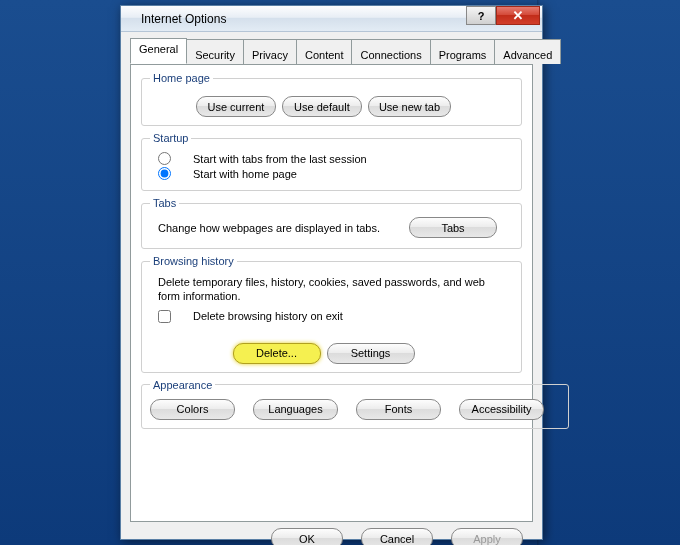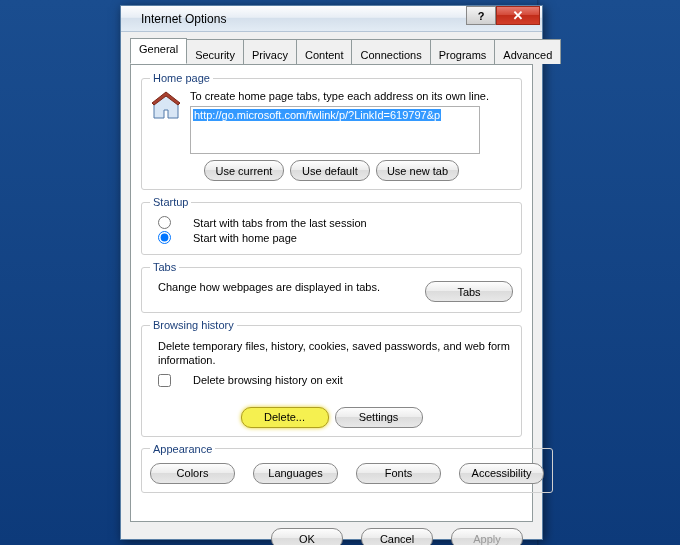--- a/index.html
+++ b/index.html
@@ -8,34 +8,34 @@
 .titlebar{height:26px;background:linear-gradient(to bottom,#fdfdfe 0%,#e8eef5 45%,#d5e0ec 50%,#e3ecf5 100%);display:flex;align-items:center;padding-left:20px;position:relative;border-bottom:1px solid #b5c5d6}
 .titlebar-text{font-size:12px;color:#000}
 .titlebar-btns{position:absolute;right:2px;top:0;display:flex}
 .tb-btn{width:30px;height:19px;border:1px solid #888;background:linear-gradient(to bottom,#f5f5f5,#d0d0d0);display:flex;align-items:center;justify-content:center;font-size:11px;font-weight:bold}
 .tb-close{width:44px;background:linear-gradient(to bottom,#e67a6e 0%,#d44b3a 45%,#c22d1a 50%,#d13e2b 100%);border:1px solid #a02818;color:#fff;font-size:13px}
 .body{padding:6px 9px 8px 9px}
 .tabs{display:flex;border-bottom:1px solid #919b9c;position:relative;top:1px}
 .tab{padding:9px 8px 3px 8px;border:1px solid #919b9c;background:#f0f0f0;border-bottom:none;margin-right:-1px;cursor:default;position:relative}
 .tab.active{background:#fff;border-bottom:1px solid #fff;z-index:2;padding-top:4px;margin-top:-1px}
 .panel{background:#fff;border:1px solid #919b9c;border-top:none;padding:8px 10px 8px 10px;height:458px}
-fieldset{border:1px solid #d0d0d0;border-radius:3px;padding:6px 8px 8px 8px;margin-bottom:6px}
+fieldset{border:1px solid #d0d0d0;border-radius:3px;padding:6px 24px 8px 8px;margin-bottom:6px}
 legend{padding:0 3px;color:#1b3f7a;font-size:11px}
 .home-row{display:flex;gap:8px;align-items:flex-start}
 .home-icon{width:32px;height:32px;flex-shrink:0}
 .home-text{font-size:11px;margin-bottom:4px}
 .url-box{width:290px;height:48px;border:1px solid #b0b0b0;background:#fff;padding:2px;font-family:inherit;resize:none;overflow-y:scroll}
 .url-sel{background:#3399ff;color:#fff;padding:0 1px}
 .btn-row{display:flex;gap:6px;justify-content:center;margin-top:6px}
 .btn{min-width:80px;height:21px;border:1px solid #888;background:linear-gradient(to bottom,#fdfdfd 0%,#ededed 45%,#dcdcdc 50%,#e8e8e8 100%);border-radius:10px;cursor:default;padding:0 10px;display:inline-flex;align-items:center;justify-content:center}
 .btn.hl{background:#f5f050;border:1px solid #b0a020;box-shadow:0 0 4px #e5d020}
 .btn.disabled{color:#999}
 .radio-row,.check-row{display:flex;align-items:center;gap:22px;margin:2px 0 2px 8px}
 .radio-row input,.check-row input{margin:0}
-.tabs-row{display:flex;justify-content:space-between;padding:2px 0 2px 8px}
+.tabs-row{display:flex;justify-content:space-between;align-items:center;padding:2px 0 2px 8px}
 .hist-text{margin:2px 0 6px 8px;line-height:1.3}
 .hist-btns{display:flex;gap:6px;justify-content:center;margin-top:20px}
 .app-row{display:flex;gap:18px;justify-content:space-between;margin-top:2px}
 .app-row .btn{min-width:85px}
 .foot{display:flex;gap:18px;justify-content:flex-end;padding:6px 10px 0 0}
 .foot .btn{min-width:72px}
 .right-edge{position:absolute;right:140px;top:0;width:3px;height:545px;background:linear-gradient(to right,rgba(0,0,0,0.2),transparent)}
 </style>
 </head>
 <body>
@@ -56,30 +56,20 @@
       <div class="tab">Privacy</div>
       <div class="tab">Content</div>
       <div class="tab">Connections</div>
       <div class="tab">Programs</div>
       <div class="tab">Advanced</div>
     </div>
     <div class="panel">
 
       <fieldset>
         <legend>Home page</legend>
-        <div class="home-row">
-          <svg class="home-icon" viewBox="0 0 32 32">
-            <polygon points="16,4 28,14 28,28 18,28 18,20 14,20 14,28 4,28 4,14" fill="#d8e6f5" stroke="#5078a8" stroke-width="1"></polygon>
-            <polygon points="16,2 30,13 28,15 16,6 4,15 2,13" fill="#a84030" stroke="#7a2818"></polygon>
-          </svg>
-          <div style="flex:1">
-            <div class="home-text">To create home page tabs, type each address on its own line.</div>
-            <div class="url-box"><span class="url-sel">http://go.microsoft.com/fwlink/p/?LinkId=619797&amp;p</span></div>
-          </div>
-        </div>
         <div class="btn-row">
           <button class="btn">Use current</button>
           <button class="btn">Use default</button>
           <button class="btn">Use new tab</button>
         </div>
       </fieldset>
 
       <fieldset>
         <legend>Startup</legend>
         <label class="radio-row">

